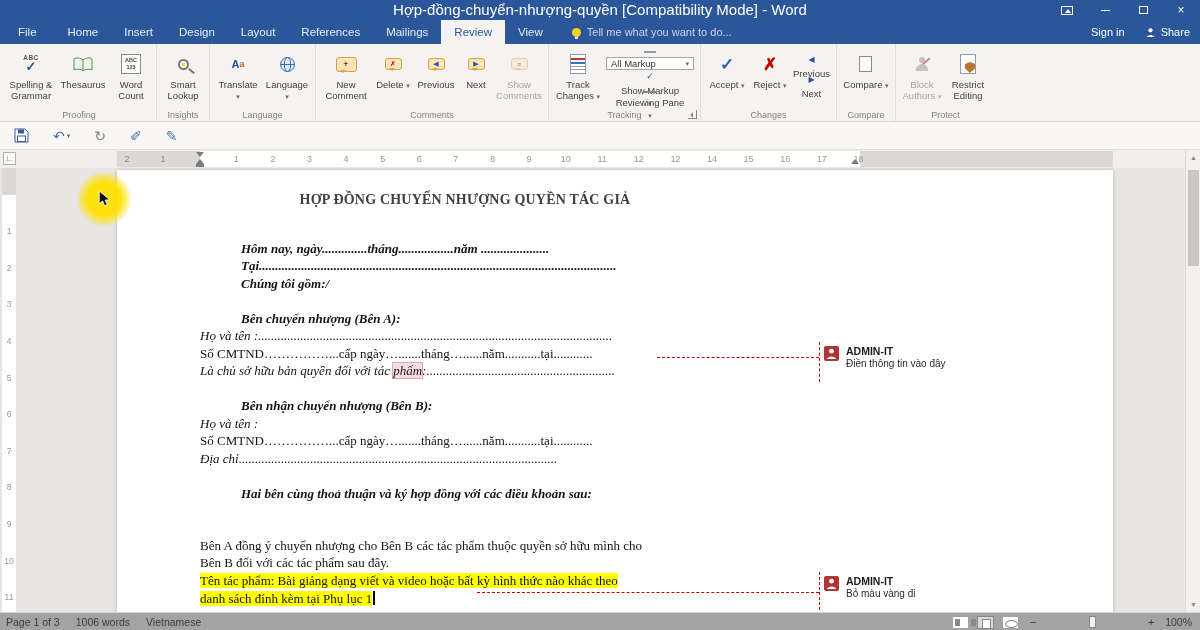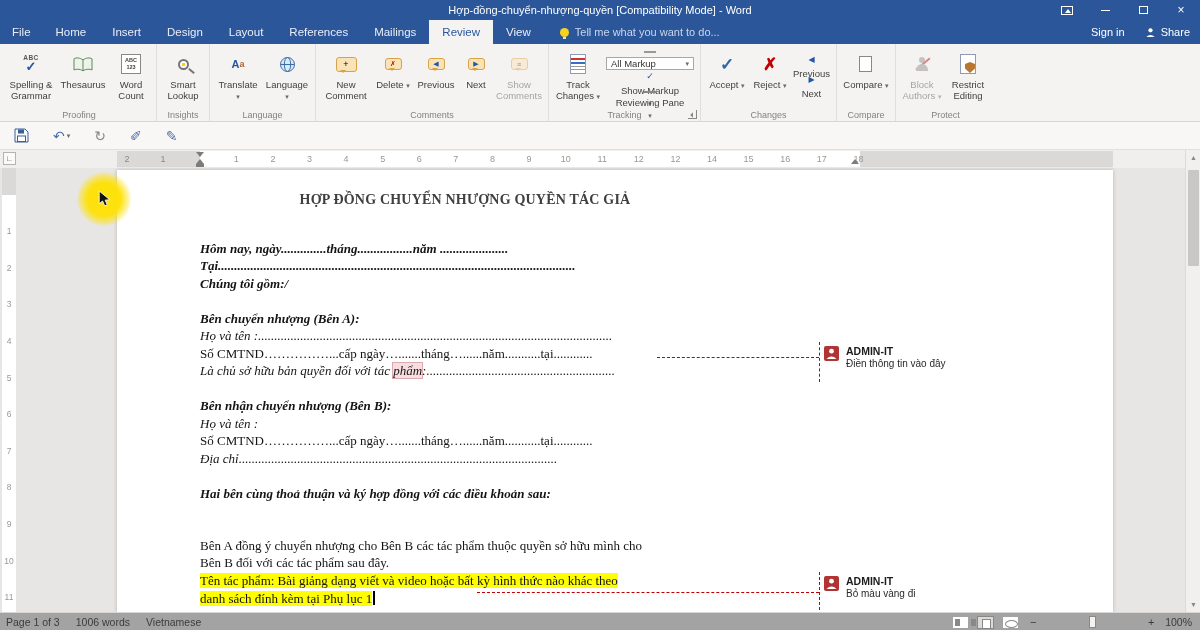--- a/index.html
+++ b/index.html
@@ -1,33 +1,33 @@
 <!DOCTYPE html>
 <html><head>
 <meta charset="utf-8">
 <style>
   * { margin:0; padding:0; box-sizing:border-box; }
   html,body { width:1200px; height:630px; overflow:hidden; background:#888; }
   .screen { position:relative; width:1200px; height:630px; font-family:"Liberation Sans",sans-serif; background:#e7e6e5; overflow:hidden; }
 
   
   .titlebar { position:absolute; left:0; top:0; width:1200px; height:20px; background:#2b579a; }
-  .tb-title { position:absolute; left:0; right:0; top:0; height:20px; line-height:20px; text-align:center; color:#fff; font-size:11px; }
+  .tb-title { position:absolute; left:0; right:0; top:0; height:20px; line-height:20px; text-align:center; color:#fff; font-size:15px; }
   .tb-btns { position:absolute; right:0; top:0; height:20px; display:flex; }
   .tb-btn { width:38px; height:20px; display:flex; align-items:center; justify-content:center; color:#fff; font-size:12px; }
   .ic-ribbonopts { width:12px; height:9px; border:1px solid #fff; position:relative; }
   .ic-ribbonopts::after { content:""; position:absolute; left:3px; top:2px; border-left:3px solid transparent; border-right:3px solid transparent; border-bottom:4px solid #fff; }
   .ic-min { width:9px; height:1px; background:#fff; display:inline-block; }
   .ic-restore { width:9px; height:8px; border:1px solid #fff; position:relative; background:#2b579a; }
   .ic-restore::before { content:""; position:absolute; left:2px; top:-3px; width:8px; height:7px; border:1px solid #fff; z-index:-1; }
 
   
   .tabsrow { position:absolute; left:0; top:20px; width:1200px; height:24px; background:#2b579a; display:flex; align-items:stretch; }
   .tab { color:#e8edf5; font-size:11.5px; padding:0 13px; display:flex; align-items:center; }
-  .tab.file { padding:0 12px; }
+  .tab.file { padding:0 18px; }
   .tab.active { background:#f4f3f2; color:#2b579a; }
   .tellme { display:flex; align-items:center; gap:6px; margin-left:16px; color:#c9d5ea; font-size:11px; }
   .bulb { width:9px; height:9px; border-radius:50%; background:#f7d31e; position:relative; }
   .bulb::after { content:""; position:absolute; left:3px; top:9px; width:3px; height:2px; background:#d9e2f0; }
   .tabs-right { position:absolute; right:10px; top:20px; height:24px; display:flex; align-items:center; gap:20px; color:#fff; font-size:11px; }
   .share-wrap { display:flex; align-items:center; gap:5px; }
 
   
   .ribbon { position:absolute; left:0; top:44px; width:1200px; height:78px; background:#f4f3f2; border-bottom:1px solid #d8d6d4; display:flex; align-items:stretch; padding:0 2px; }
   .rgroup { position:relative; display:flex; align-items:flex-start; gap:1px; padding:3px 4px 14px 4px; border-right:1px solid #e0dedc; }
@@ -92,21 +92,21 @@
 
   
   .docarea { position:absolute; left:0; top:168px; width:1200px; height:444px; background:#e7e6e5; }
   .vruler { position:absolute; left:2px; top:0; width:14px; height:444px; background:#dbd9d7; }
   .vr-white { position:absolute; left:0; top:27px; width:14px; height:417px; background:#fff; }
   .vnum { position:absolute; left:0; top:27px; width:14px; padding-top:18px; display:flex; flex-direction:column; }
   .vnum span { height:36.6px; display:flex; align-items:center; justify-content:center; font-size:8.5px; color:#9a9896; }
   .page { position:absolute; left:117px; top:2px; width:996px; height:442px; background:#fff; box-shadow:0 0 4px rgba(0,0,0,.22); overflow:hidden; font-family:"Liberation Serif",serif; }
   .doc-title { position:absolute; left:83px; top:22px; width:530px; text-align:center; font-size:14px; font-weight:bold; color:#404040; letter-spacing:.2px; }
   .dl { position:absolute; left:83px; width:545px; height:18px; font-size:13px; color:#141414; white-space:nowrap; }
-  .dl.bi { font-weight:bold; font-style:italic; }
+  .dl.bi { font-weight:bold; font-style:italic;margin-left:41px; }
   .dl.i { font-style:italic; }
   .dl.b { font-weight:bold; }
   .marked { background:#f8dde0; box-shadow:0 0 0 1px #dba9b0; }
   .hl { background:#ffff00; }
   .caret { display:inline-block; width:1.5px; height:14px; background:#000; vertical-align:-2px; margin-left:1px; }
   .conn-h { position:absolute; border-top:1px dashed #c00000; height:0; }
   .conn-v { position:absolute; border-left:1px dashed #c00000; width:0; }
   .cmt-author { position:absolute; font-family:"Liberation Sans",sans-serif; font-size:10.5px; font-weight:bold; color:#1c1c1c; white-space:nowrap; }
   .cmt-text { position:absolute; font-family:"Liberation Sans",sans-serif; font-size:10px; color:#2a2a2a; white-space:nowrap; }
   .cmt-icon { position:absolute; width:15px; height:15px; }

